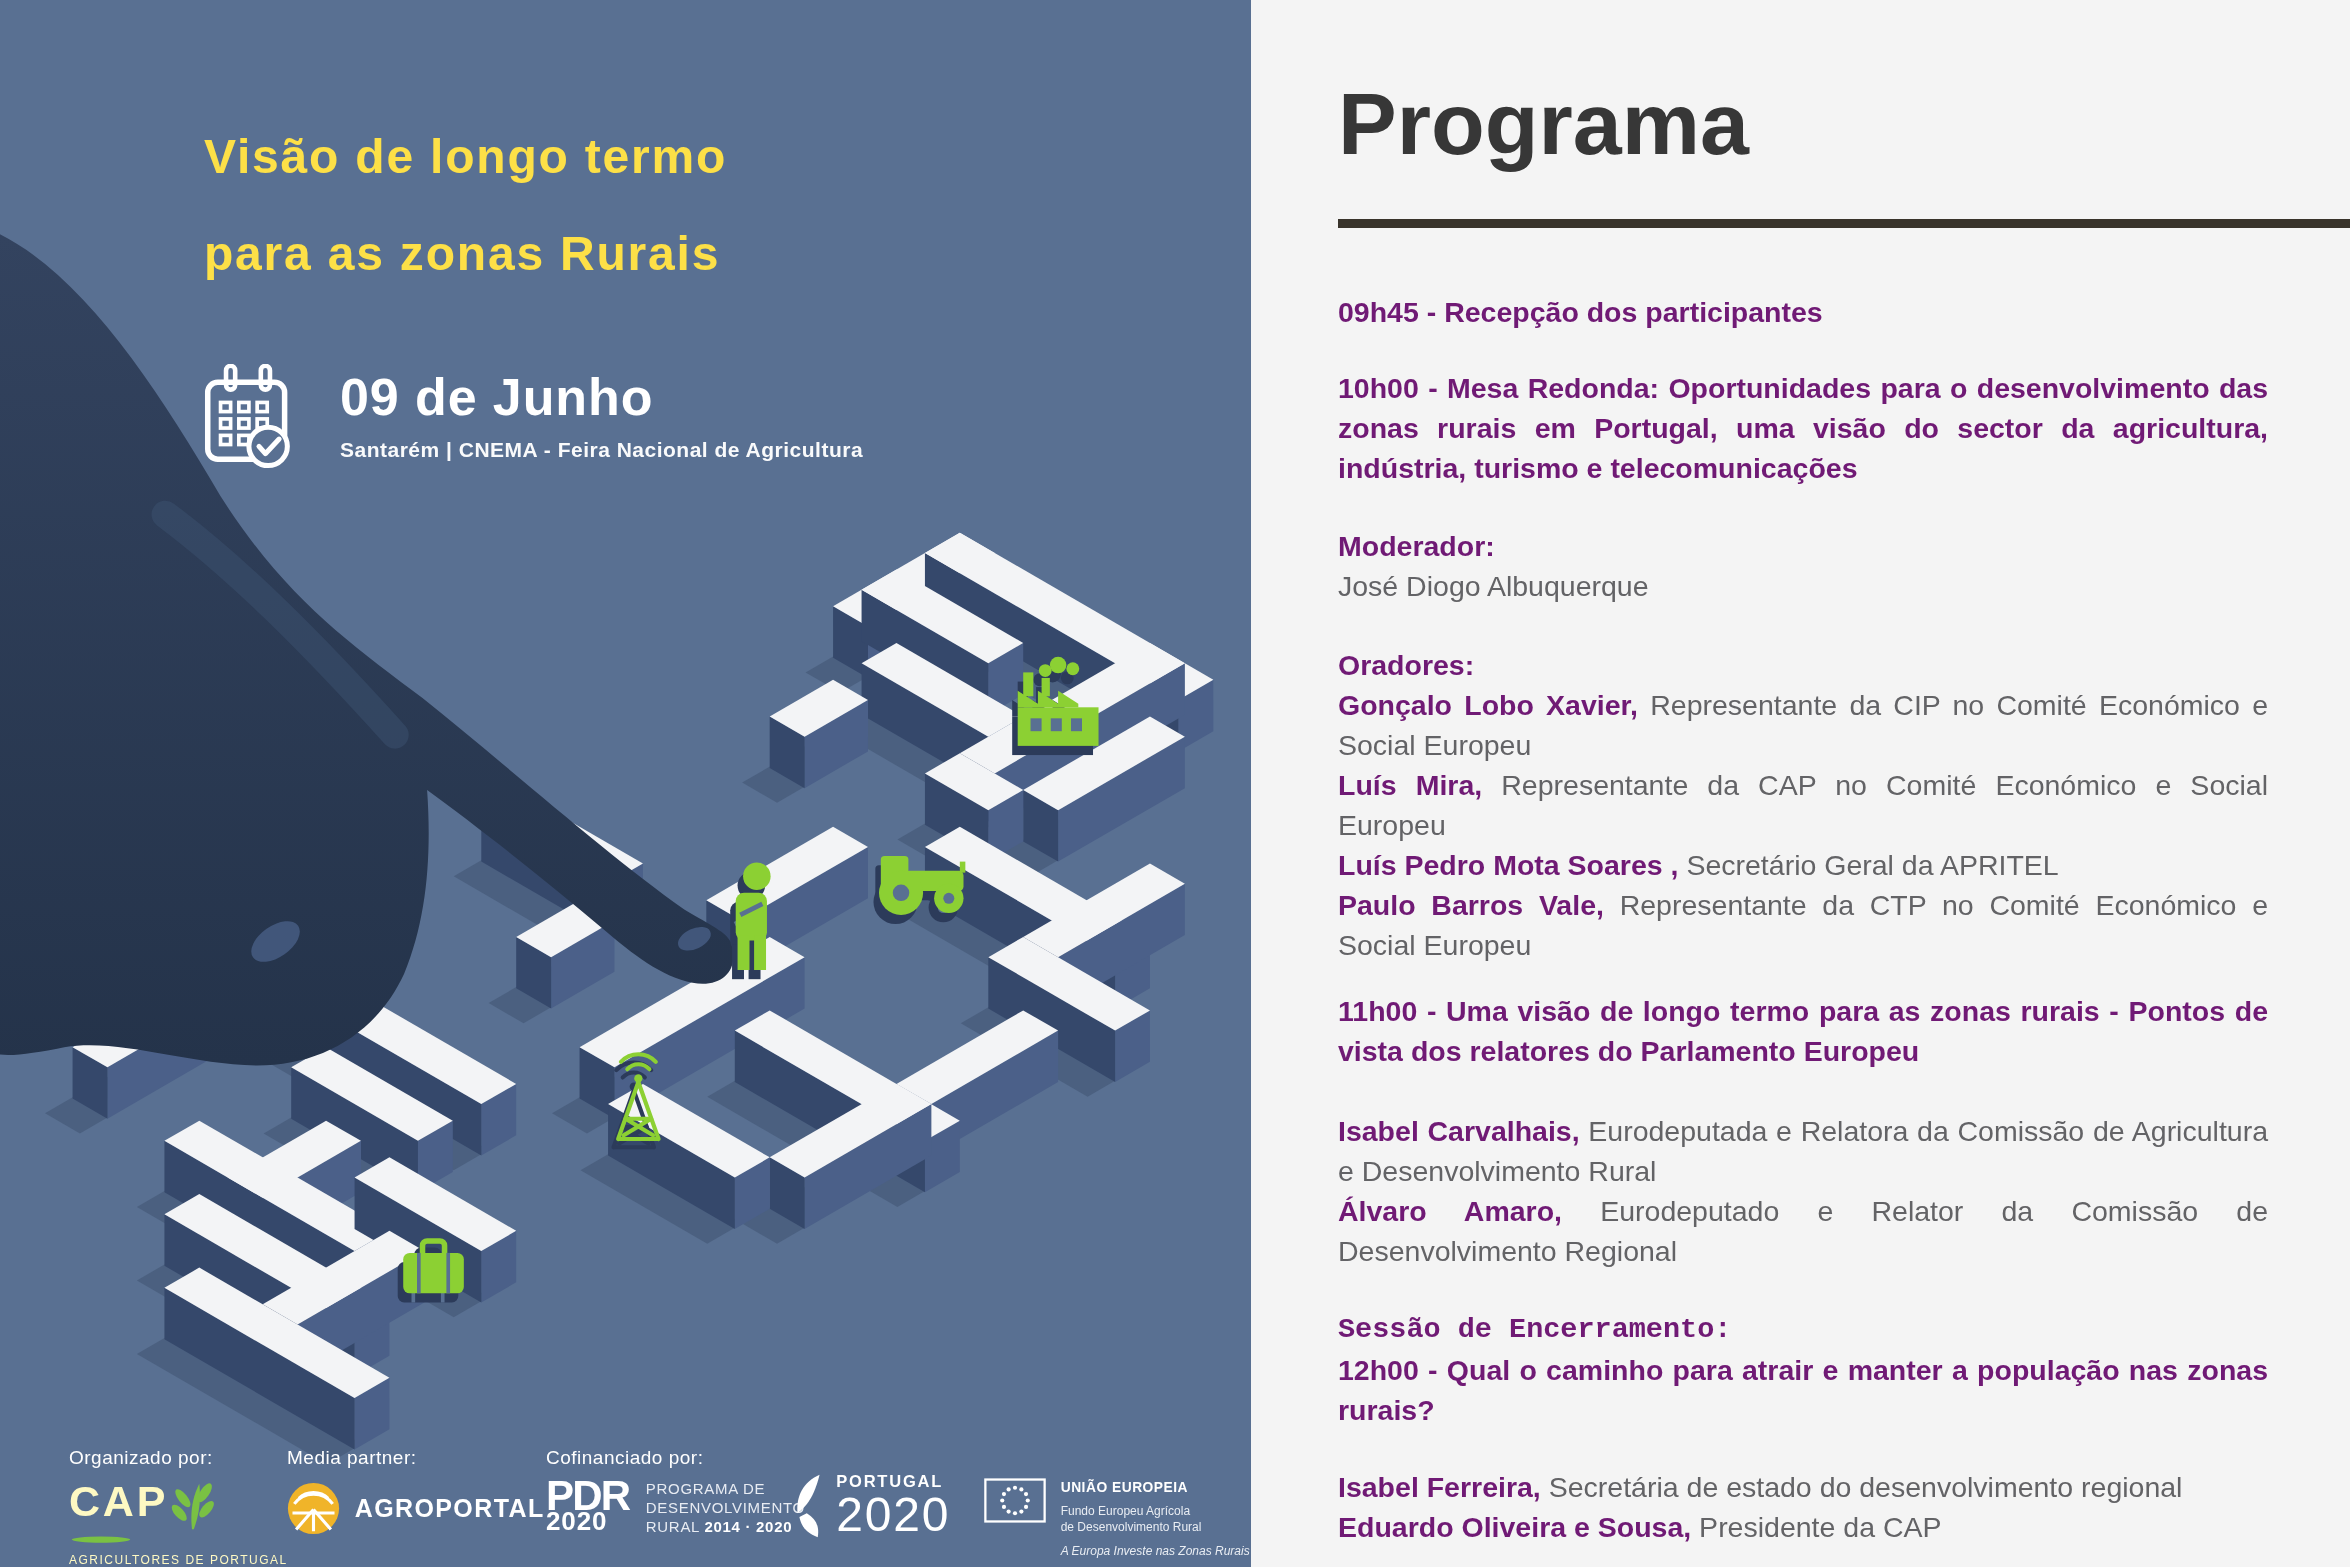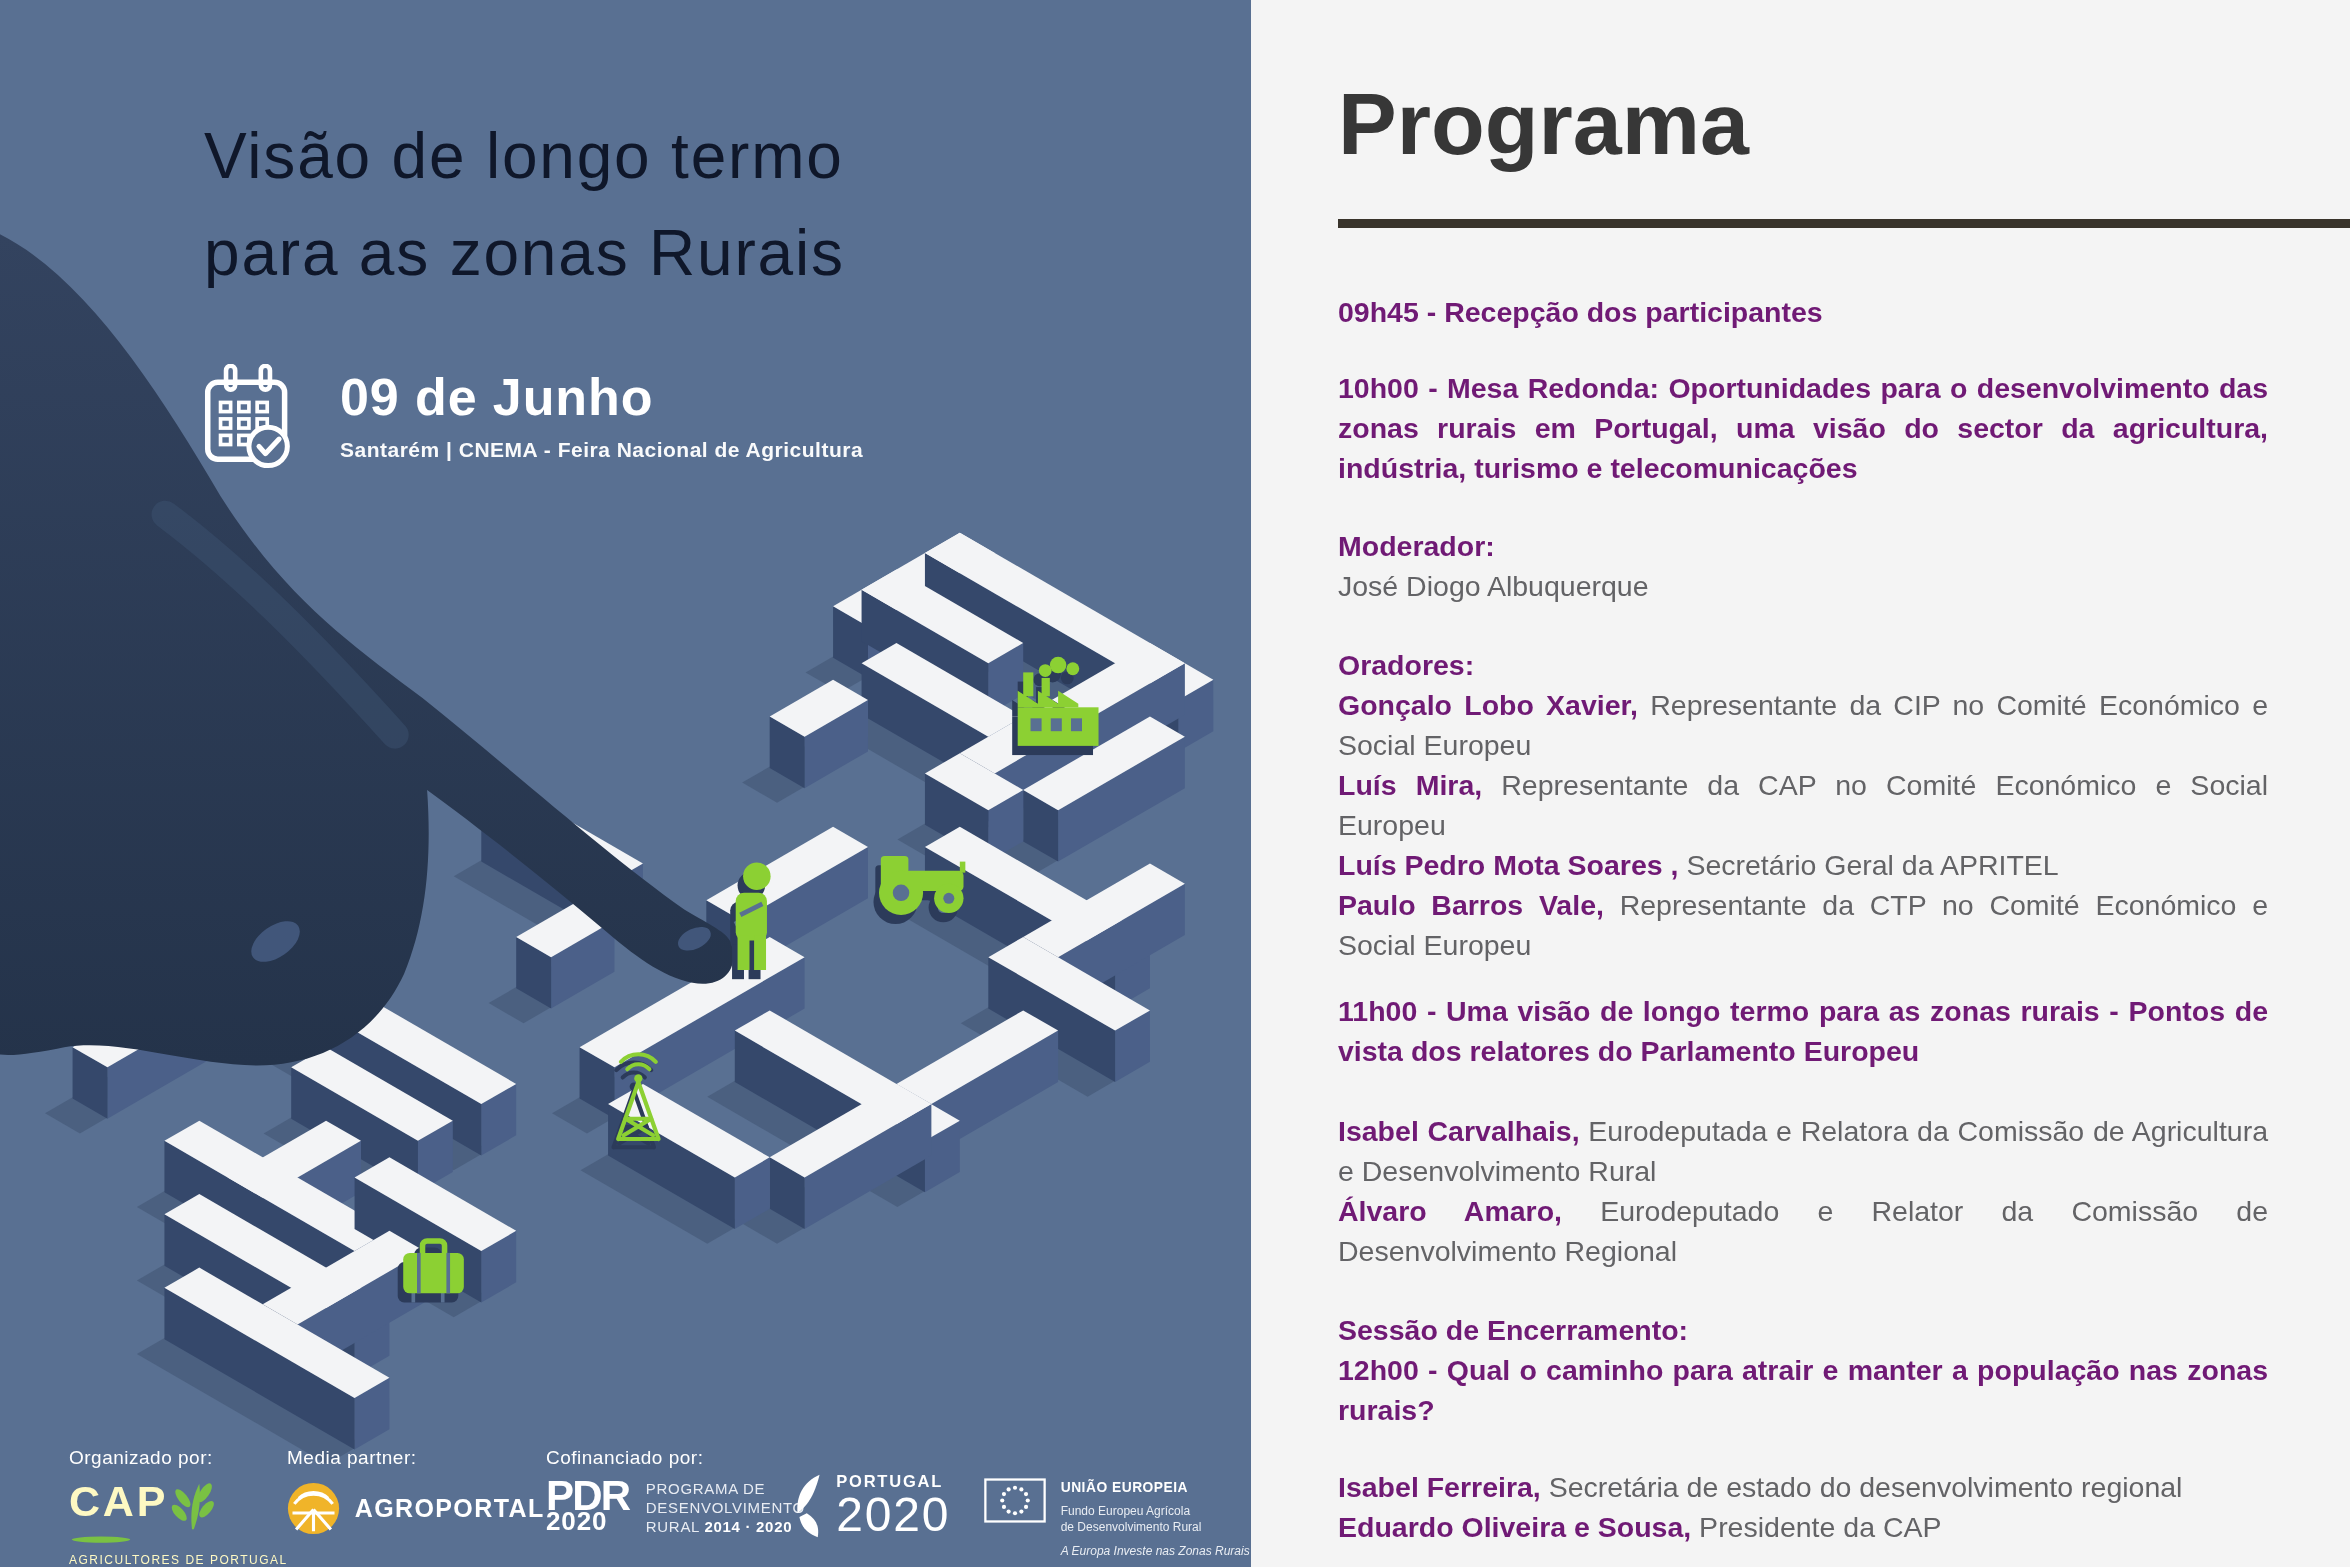--- a/index.html
+++ b/index.html
@@ -3,22 +3,22 @@
 <meta charset="utf-8">
 <style>
   html,body{margin:0;padding:0;}
   body{
     width:2351px;height:1568px;position:relative;overflow:hidden;
     font-family:"Liberation Sans","DejaVu Sans",sans-serif;
     background:#f4f4f4;
   }
   
   .left-panel{position:absolute;left:0;top:0;width:1251px;height:1568px;background:#597092;overflow:hidden;}
-  .poster-title{position:absolute;left:204px;top:108px;color:#0f172a;font-weight:normal;
-    font-size:64px;line-height:97px;letter-spacing:1.8px;}
+  .poster-title{position:absolute;left:204px;top:108px;color:#fde047;font-weight:bold;
+    font-size:48px;line-height:97px;letter-spacing:1.8px;}
   .date-row{position:absolute;left:204px;top:364px;display:flex;}
   .cal-icon{width:88px;height:108px;flex:0 0 auto;}
   .date-texts{margin-left:48px;padding-top:5.5px;color:#fff;}
   .date-big{font-size:52px;font-weight:bold;line-height:55px;letter-spacing:0.9px;}
   .date-venue{font-size:21px;font-weight:bold;margin-top:13px;letter-spacing:0.5px;opacity:.97;}
   .maze-svg{position:absolute;left:0;top:0;}
   
   .footer-label{position:absolute;color:#ffffff;font-size:19px;top:1447px;letter-spacing:0.5px;}
   .lab-org{left:69px;} .lab-media{left:287px;} .lab-cofin{left:546px;}
   .cap-logo{position:absolute;left:69px;top:1480px;color:#fef9c3;}
@@ -46,21 +46,21 @@
   
   .right-panel{position:absolute;left:1251px;top:0;width:1100px;height:1288px;background:#f4f4f4;}
   .program-col{position:absolute;left:87px;top:0;width:930px;}
   .program-heading{margin:78px 0 0 0;font-size:88px;line-height:1.05;font-weight:bold;color:#373737;letter-spacing:0;}
   .heading-rule{height:8.3px;background:#39342b;margin-top:49px;width:1013px;}
   .blk{margin:0;font-size:28.5px;line-height:40px;}
   .blk .b{font-weight:bold;color:#701a75;}
   .blk .r{color:#636366;}
   .just{text-align:justify;}
   .mt70{margin-top:64px;} .mt44{margin-top:40px;} .mt43{margin-top:39px;}
-  .mt42{margin-top:39px;} .mt41{margin-top:38px;} .mt40{margin-top:37px;}
+  .mt42{margin-top:39px;font-family:Liberation Mono, monospace;} .mt41{margin-top:38px;} .mt40{margin-top:37px;}
   .mt39{margin-top:36px;} .mt28{margin-top:26px;} .mt0{margin-top:0;}
 </style>
 </head>
 <body>
 
 <div class="left-panel">
 
   <svg class="maze-svg" width="1251" height="1568" viewBox="0 0 1362 1707">
     <defs>
       <linearGradient id="handGrad" x1="0" y1="0" x2="0" y2="1">

